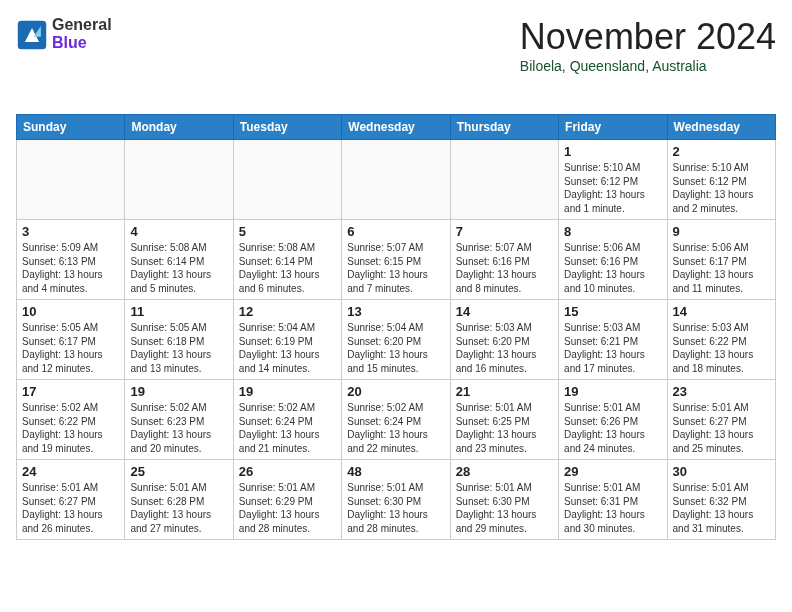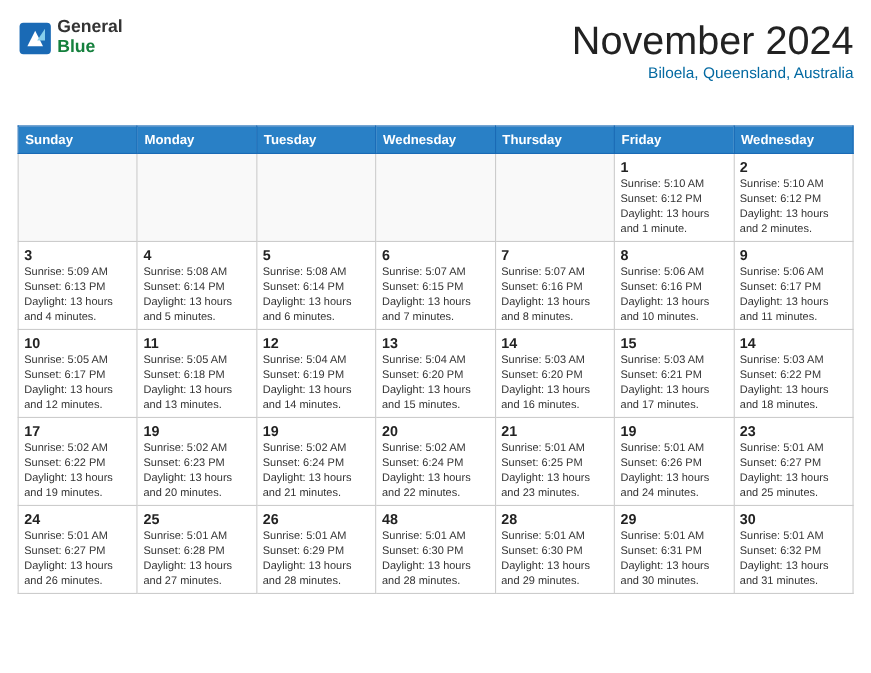--- a/index.html
+++ b/index.html
@@ -27,37 +27,36 @@
       line-height: 1.1;
     }
     .logo-general {
       font-size: 16px;
       font-weight: bold;
       color: #333;
     }
     .logo-blue {
       font-size: 16px;
       font-weight: bold;
-      color: #15803d;
+      color: #6d28d9;
     }
     .logo-icon {
       width: 32px;
       height: 32px;
     }
     .title-area {
-      text-align: right;
     }
     .month-title {
       font-size: 36px;
       font-weight: normal;
       color: #222;
     }
     .location-title {
       font-size: 14px;
-      color: #0369a1;
+      color: #14532d;
     }
     .calendar {
       width: 100%;
       border-collapse: collapse;
       margin-top: 40px;
     }
     .calendar th {
       background: #2980c6;
       color: #fff;
       font-size: 12px;

